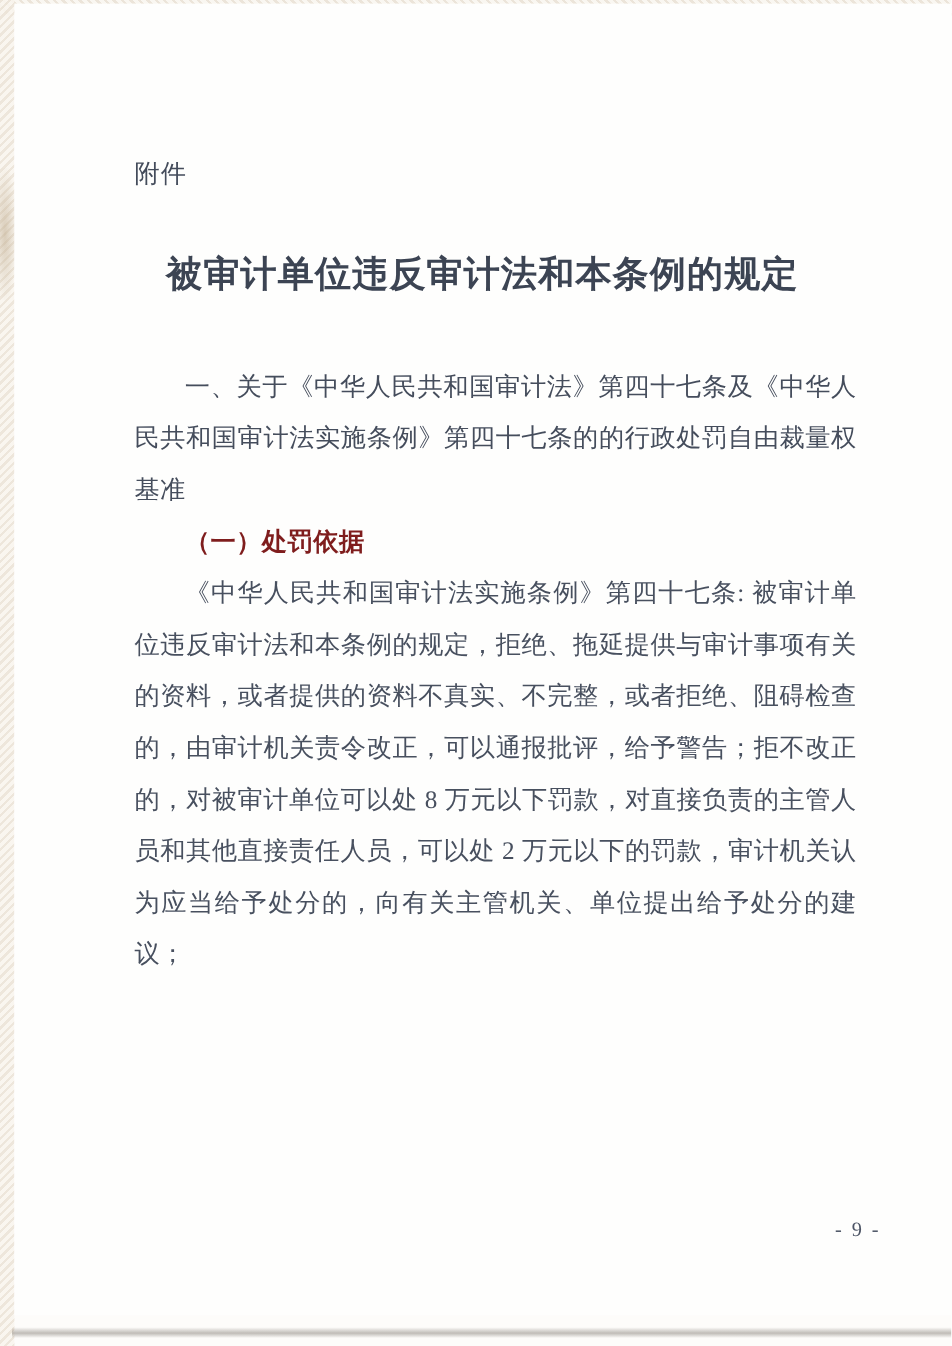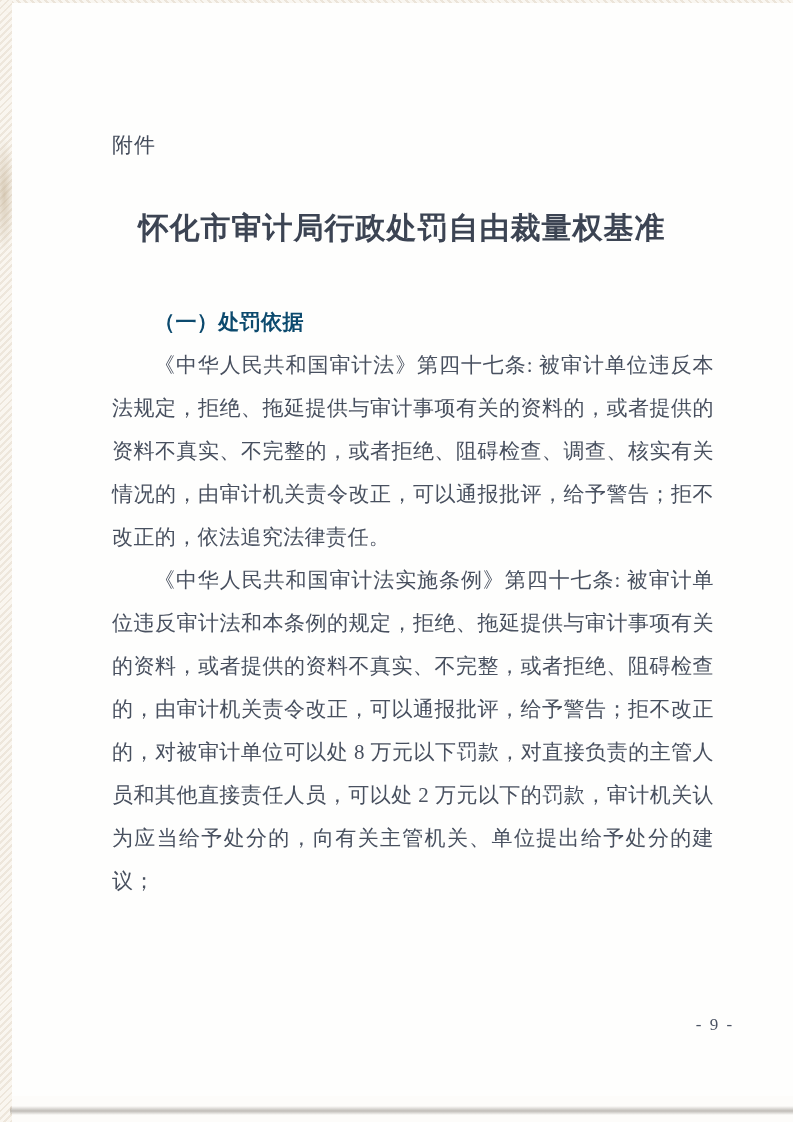--- a/index.html
+++ b/index.html
@@ -84,21 +84,21 @@
     margin: 0;
     text-indent: 2em;
   }
   .section-heading {
     font-family: "Liberation Sans", "DejaVu Sans", sans-serif;
     font-weight: 500;
     color: #454d5c;
   }
   .sub-heading {
     font-weight: bold;
-    color: #0c4a6e;
+    color: #7f1d1d;
   }
   .page-number {
     position: absolute;
     left: 648px; top: 1012px;
     width: 110px;
     text-align: center;
     font-size: 17px;
     letter-spacing: 2px;
     color: #4c5465;
   }
@@ -110,24 +110,24 @@
 
   <div class="edge-top"></div>
   <div class="edge-left"></div>
   <div class="edge-left-smudge"></div>
   <div class="bottom-shadow"></div>
 
   <div class="page">
 
     <div class="attachment-label">附件</div>
 
-    <h1 class="doc-title">怀化市审计局行政处罚自由裁量权基准</h1>
+    <h1 class="doc-title">被审计单位违反审计法和本条例的规定</h1>
 
     <div class="content-col">
+      <p class="section-heading">一、关于《中华人民共和国审计法》第四十七条及《中华人民共和国审计法实施条例》第四十七条的的行政处罚自由裁量权基准</p>
       <p class="sub-heading">（一）处罚依据</p>
-      <p class="body-paragraph">《中华人民共和国审计法》第四十七条: 被审计单位违反本法规定，拒绝、拖延提供与审计事项有关的资料的，或者提供的资料不真实、不完整的，或者拒绝、阻碍检查、调查、核实有关情况的，由审计机关责令改正，可以通报批评，给予警告；拒不改正的，依法追究法律责任。</p>
       <p class="body-paragraph">《中华人民共和国审计法实施条例》第四十七条: 被审计单位违反审计法和本条例的规定，拒绝、拖延提供与审计事项有关的资料，或者提供的资料不真实、不完整，或者拒绝、阻碍检查的，由审计机关责令改正，可以通报批评，给予警告；拒不改正的，对被审计单位可以处 8 万元以下罚款，对直接负责的主管人员和其他直接责任人员，可以处 2 万元以下的罚款，审计机关认为应当给予处分的，向有关主管机关、单位提出给予处分的建议；</p>
     </div>
 
     <div class="page-number">- 9 -</div>
 
   </div>
 </div>
 
 </body></html>

